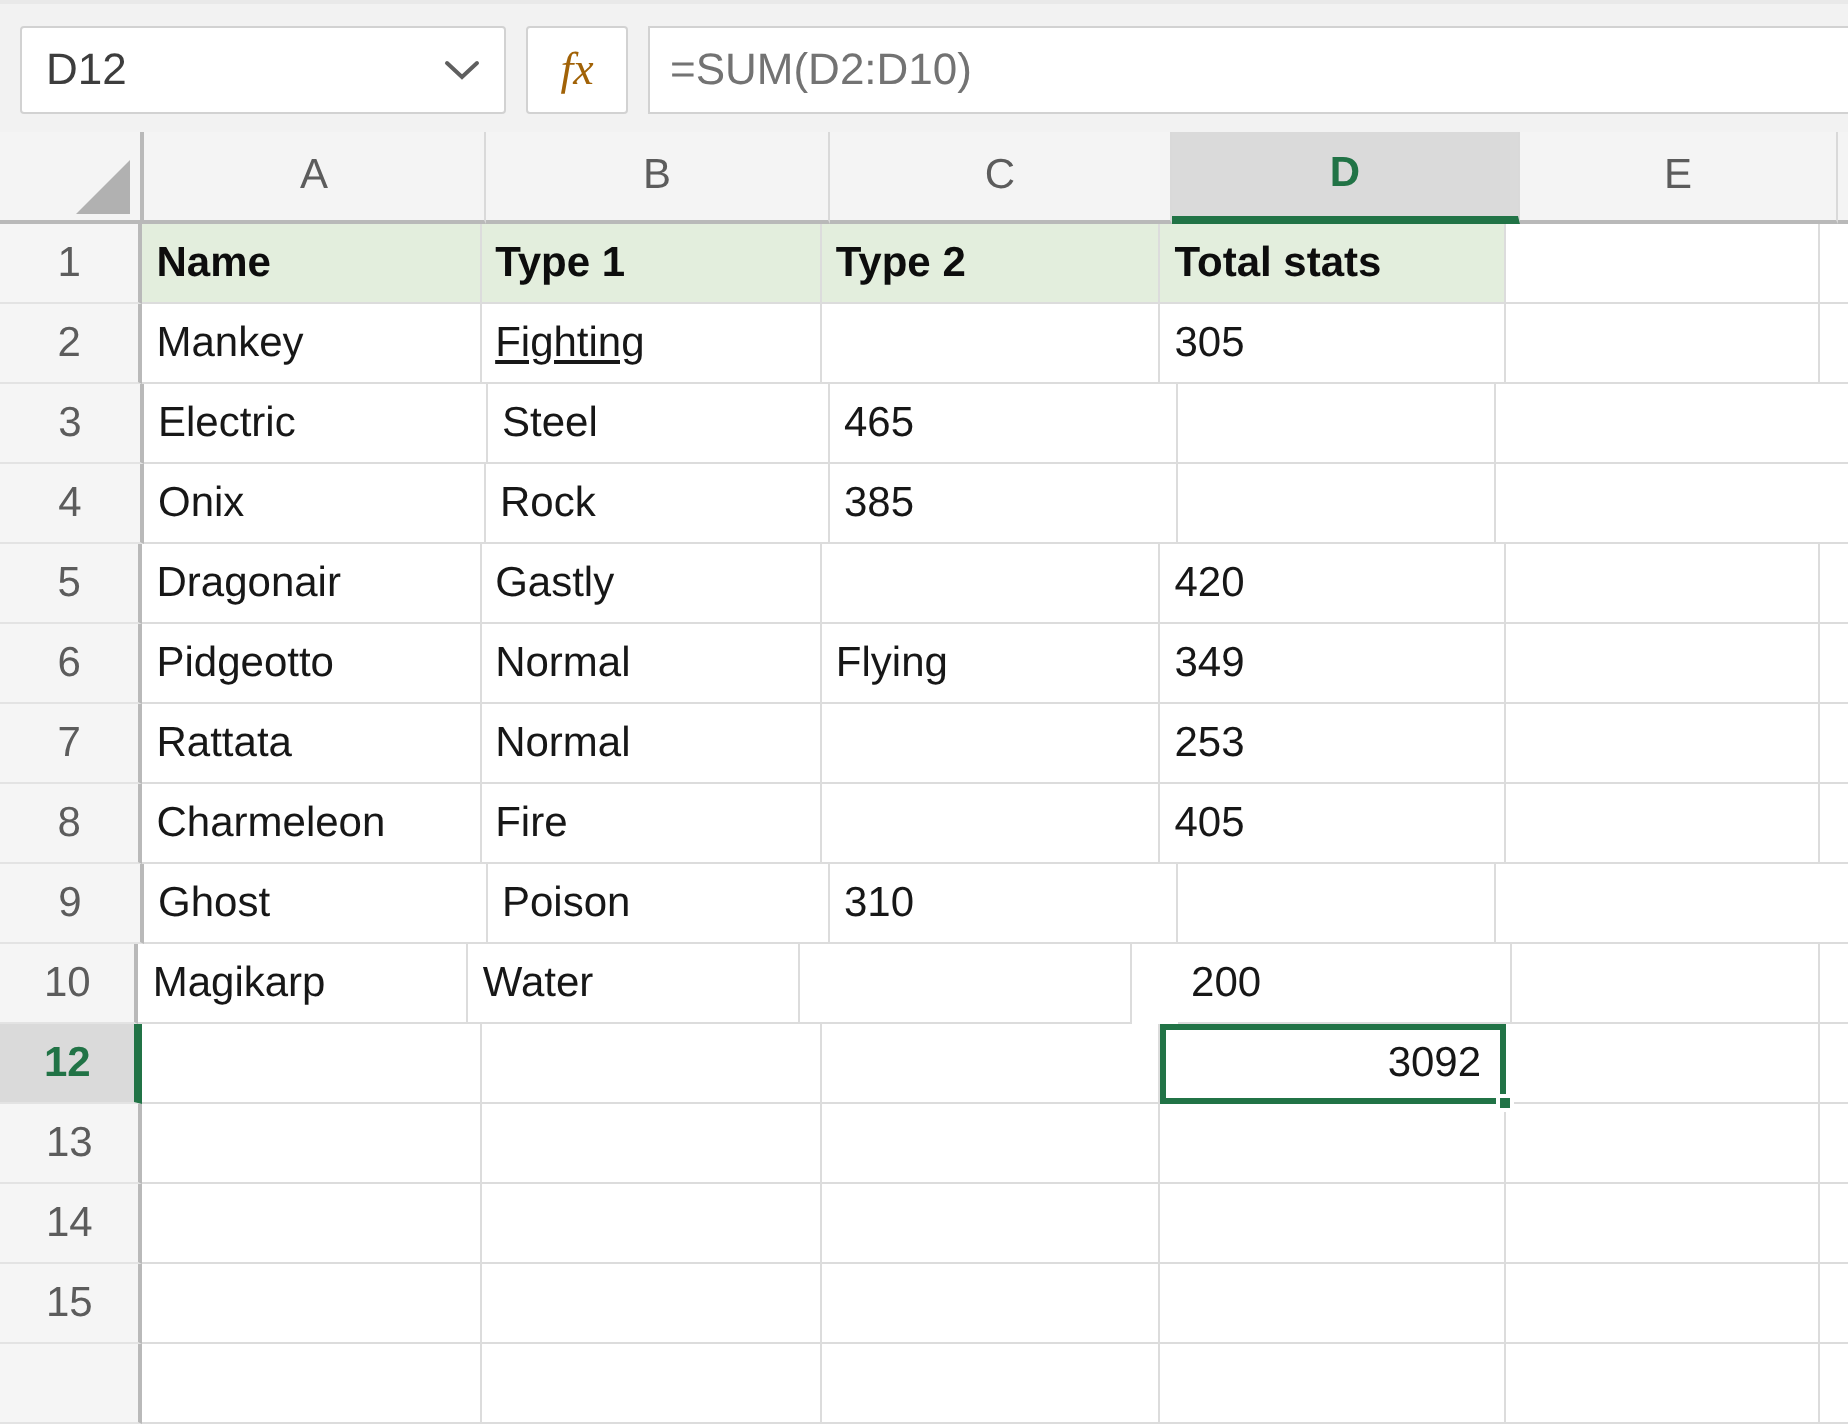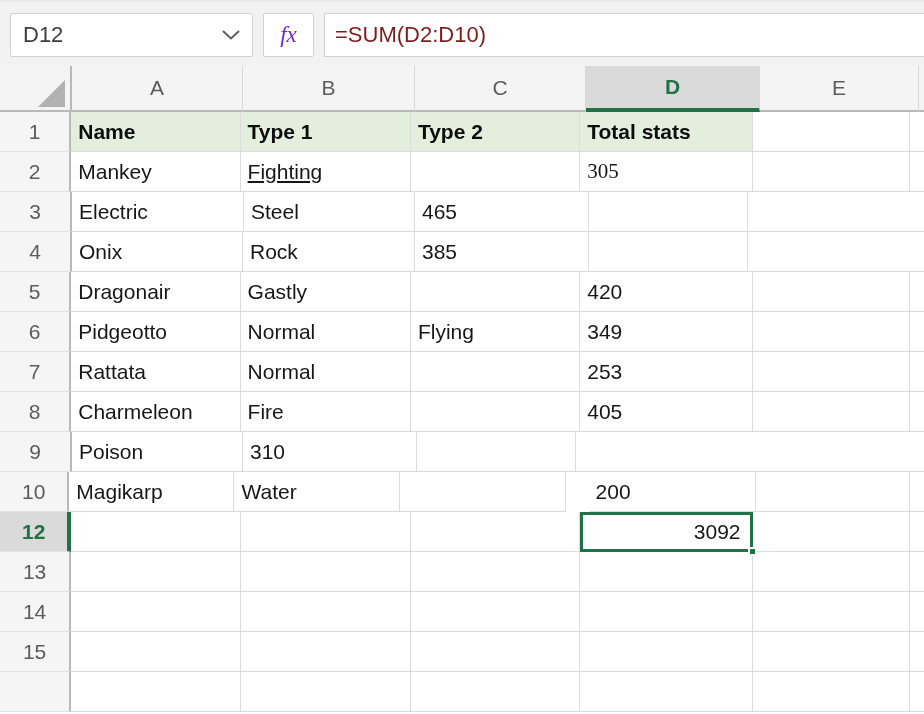--- a/index.html
+++ b/index.html
@@ -19,27 +19,27 @@
     background: #fff; border: 1px solid #d2d2d2; border-radius: 2px;
     display: flex; align-items: center; padding: 0 12px;
     font-size: 22px; color: #3d3d3d;
   }
   .namebox .chev { margin-left: auto; display: flex; align-items: center; }
   .fxbox {
     position: absolute; left: 263px; top: 11px; width: 51px; height: 44px;
     background: #fff; border: 1px solid #d2d2d2; border-radius: 2px;
     display: flex; align-items: center; justify-content: center;
     font-family: "Liberation Serif", "DejaVu Serif", serif;
-    font-style: italic; font-size: 23px; color: #6d28d9;
+    font-style: italic; font-size: 23px; color: #a16207;
   }
   .formulabox {
     position: absolute; left: 324px; top: 11px; width: 600px; height: 44px;
     background: #fff; border: 1px solid #d2d2d2; border-right: none;
     display: flex; align-items: center; padding: 0 10px;
-    font-size: 22px; color: #7f1d1d; white-space: nowrap;
+    font-size: 22px; color: #737373; white-space: nowrap;
   }
 
   
   #sheet {
     position: absolute; left: 0; top: 66px; width: 924px; height: 648px;
     overflow: hidden; background: #fff;
   }
   .colrow { display: flex; height: 46px; background: #f4f4f4; }
   .corner {
     width: 72px; height: 46px; position: relative; background: #f4f4f4;
@@ -143,21 +143,21 @@
       </div>
       <div class="row">
         <div class="rowh">2</div>
         <div class="cell" style="width: 171px;">
           <span>Mankey</span>
         </div>
         <div class="cell" style="width: 172px; text-decoration: underline;">
           <span>Fighting</span>
         </div>
         <div class="cell" style="width: 171px;"></div>
-        <div class="cell" style="width: 174px; font-family: Liberation Serif, serif;">
+        <div class="cell" style="width: 174px;">
           <span>305</span>
         </div>
         <div class="cell" style="width: 159px;"></div>
         <div class="cell fill"></div>
       </div>
       <div class="row">
         <div class="rowh">3</div>
         <div class="cell" style="width: 172px;">
           <span>Electric</span>
         </div>
@@ -241,20 +241,23 @@
         </div>
         <div class="cell" style="width: 171px;"></div>
         <div class="cell" style="width: 174px;">
           <span>405</span>
         </div>
         <div class="cell" style="width: 159px;"></div>
         <div class="cell fill"></div>
       </div>
       <div class="row">
         <div class="rowh">9</div>
+        <div class="cell" style="width: 172px;">
+          <span>Ghost</span>
+        </div>
         <div class="cell" style="width: 171px;">
           <span>Poison</span>
         </div>
         <div class="cell" style="width: 174px;">
           <span>310</span>
         </div>
         <div class="cell" style="width: 159px;"></div>
         <div class="cell fill"></div>
       </div>
       <div class="row">

